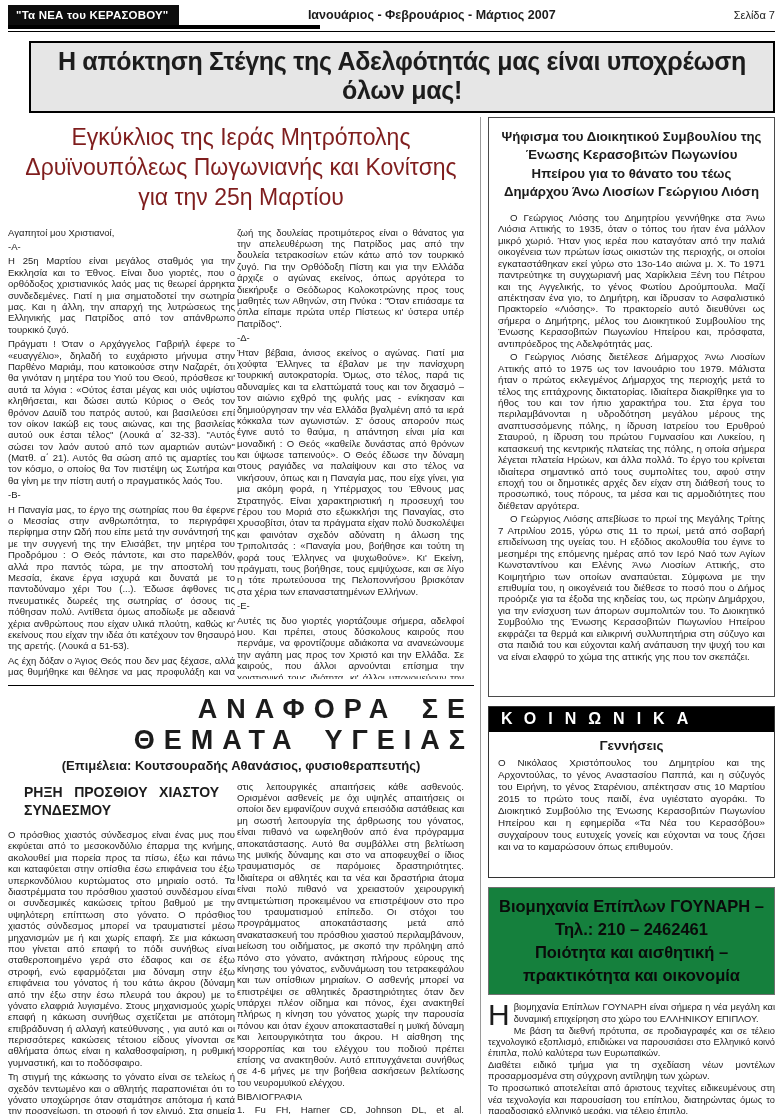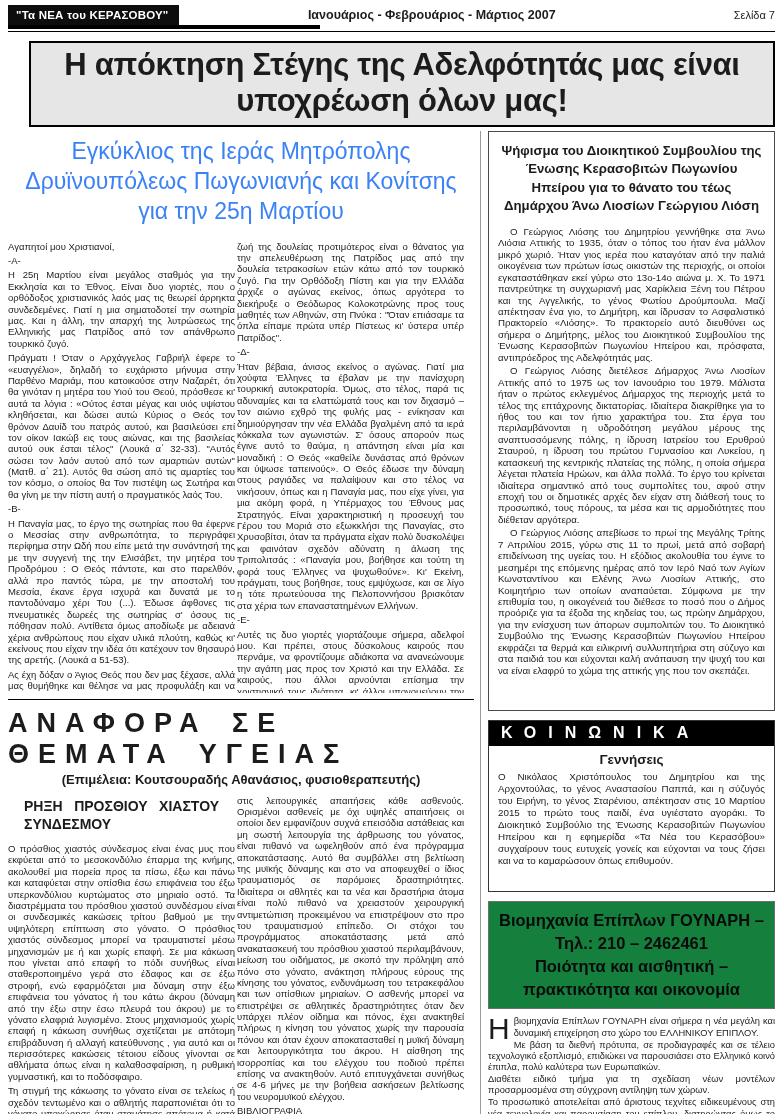--- a/index.html
+++ b/index.html
@@ -12,34 +12,34 @@
   
   .hdr{display:flex;align-items:center;}
   .masthead{background:#0d0d0d;color:#fff;font-weight:bold;font-size:11.5px;
     padding:4px 10px 4px 8px;letter-spacing:.2px;white-space:nowrap;}
   .hdr-date{flex:1;text-align:center;font-weight:bold;font-size:12.5px;}
   .hdr-page{font-size:11px;width:90px;text-align:right;}
   .hdr-rule{position:relative;height:6px;border-bottom:1px solid #000;}
   .hdr-rule .thick{position:absolute;left:0;top:0;width:312px;height:4px;background:#000;}
   
   .banner{margin-top:9px;border:2px solid #000;background:#e6e6e6;
-    text-align:center;font-weight:bold;font-size:31px;padding:4px 2px 6px;letter-spacing:-.3px;margin-left:21px;}
+    text-align:center;font-weight:bold;font-size:25px;padding:4px 2px 6px;letter-spacing:-.3px;margin-left:21px;}
   
   .main{display:flex;margin-top:4px;height:1012px;overflow:hidden;}
   .left-region{width:466px;}
   .sidebar{flex:1;border-left:1px solid #9a9a9a;padding-left:7px;margin-left:6px;overflow:hidden;}
   
-  .enc-title{font-weight:normal;color:#3b82f6;text-align:center;font-size:23px;line-height:1.3;margin:6px 4px 14px;}
+  .enc-title{font-weight:normal;color:#7f1d1d;text-align:center;font-size:23px;line-height:1.3;margin:6px 4px 14px;}
   .cols{display:flex;gap:2px;}
   .col{width:227px;font-size:9.5px;line-height:1.2;text-align:justify;overflow:hidden;}
   .col p{margin:0 0 3px;}
   .enc-cols{height:452px;overflow:hidden;}
   
   .health{border-top:1px solid #000;margin-top:6px;padding-top:6px;}
-  .health-head{text-align:left;font-weight:bold;font-size:27px;letter-spacing:9px;word-spacing:8px;margin:2px 0 2px;}
+  .health-head{text-align:right;font-weight:bold;font-size:27px;letter-spacing:9px;word-spacing:8px;margin:2px 0 2px;}
   .health-sub{text-align:center;font-weight:bold;font-size:13px;margin:2px 0 8px;}
   .health-cols{height:396px;overflow:hidden;}
   .rupture-head{font-weight:bold;font-size:14px;line-height:1.3;margin:2px 16px 10px;}
   .bib-title{font-weight:normal;font-size:9.5px;margin:2px 0 1px;}
   
   .res-box{border:1.5px solid #4a4a4a;padding:8px 9px;height:580px;overflow:hidden;box-sizing:border-box;}
   .res-title{font-weight:bold;text-align:center;font-size:13.2px;line-height:1.4;margin:2px 2px 10px;}
   .res-body{font-size:9.7px;line-height:1.18;text-align:justify;}
   .res-body p{margin:0 0 2px;text-indent:12px;}
   

